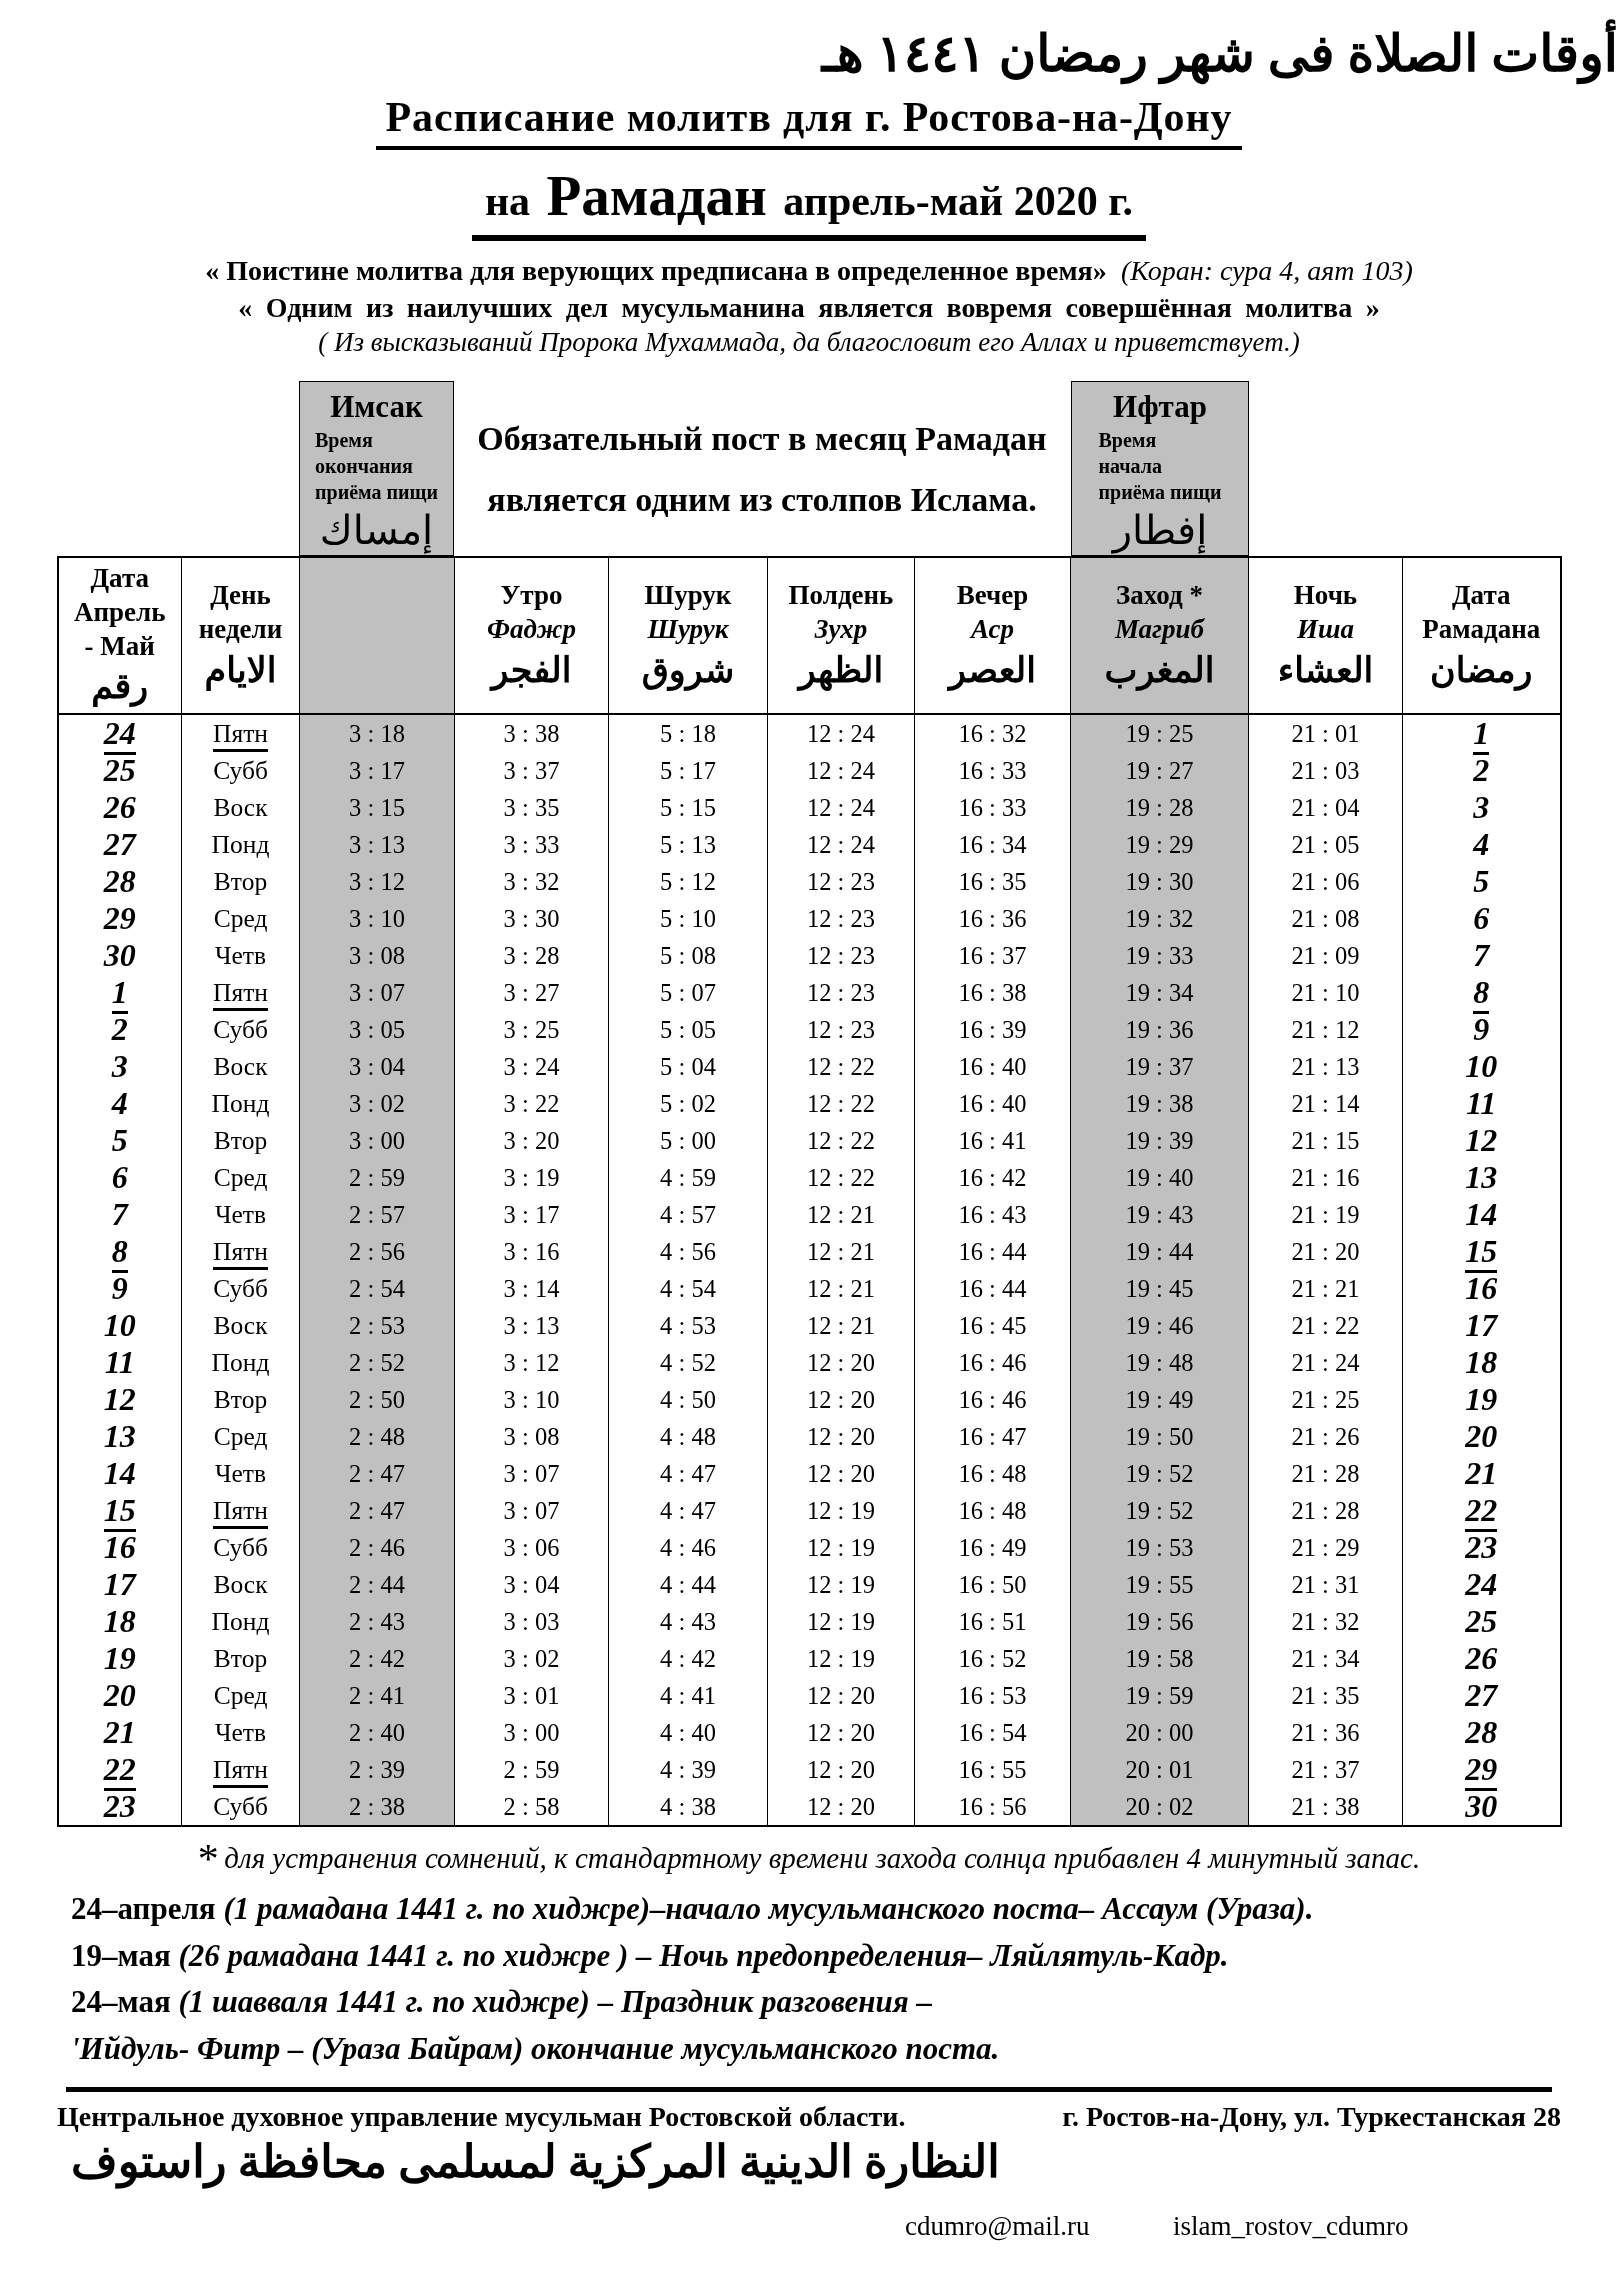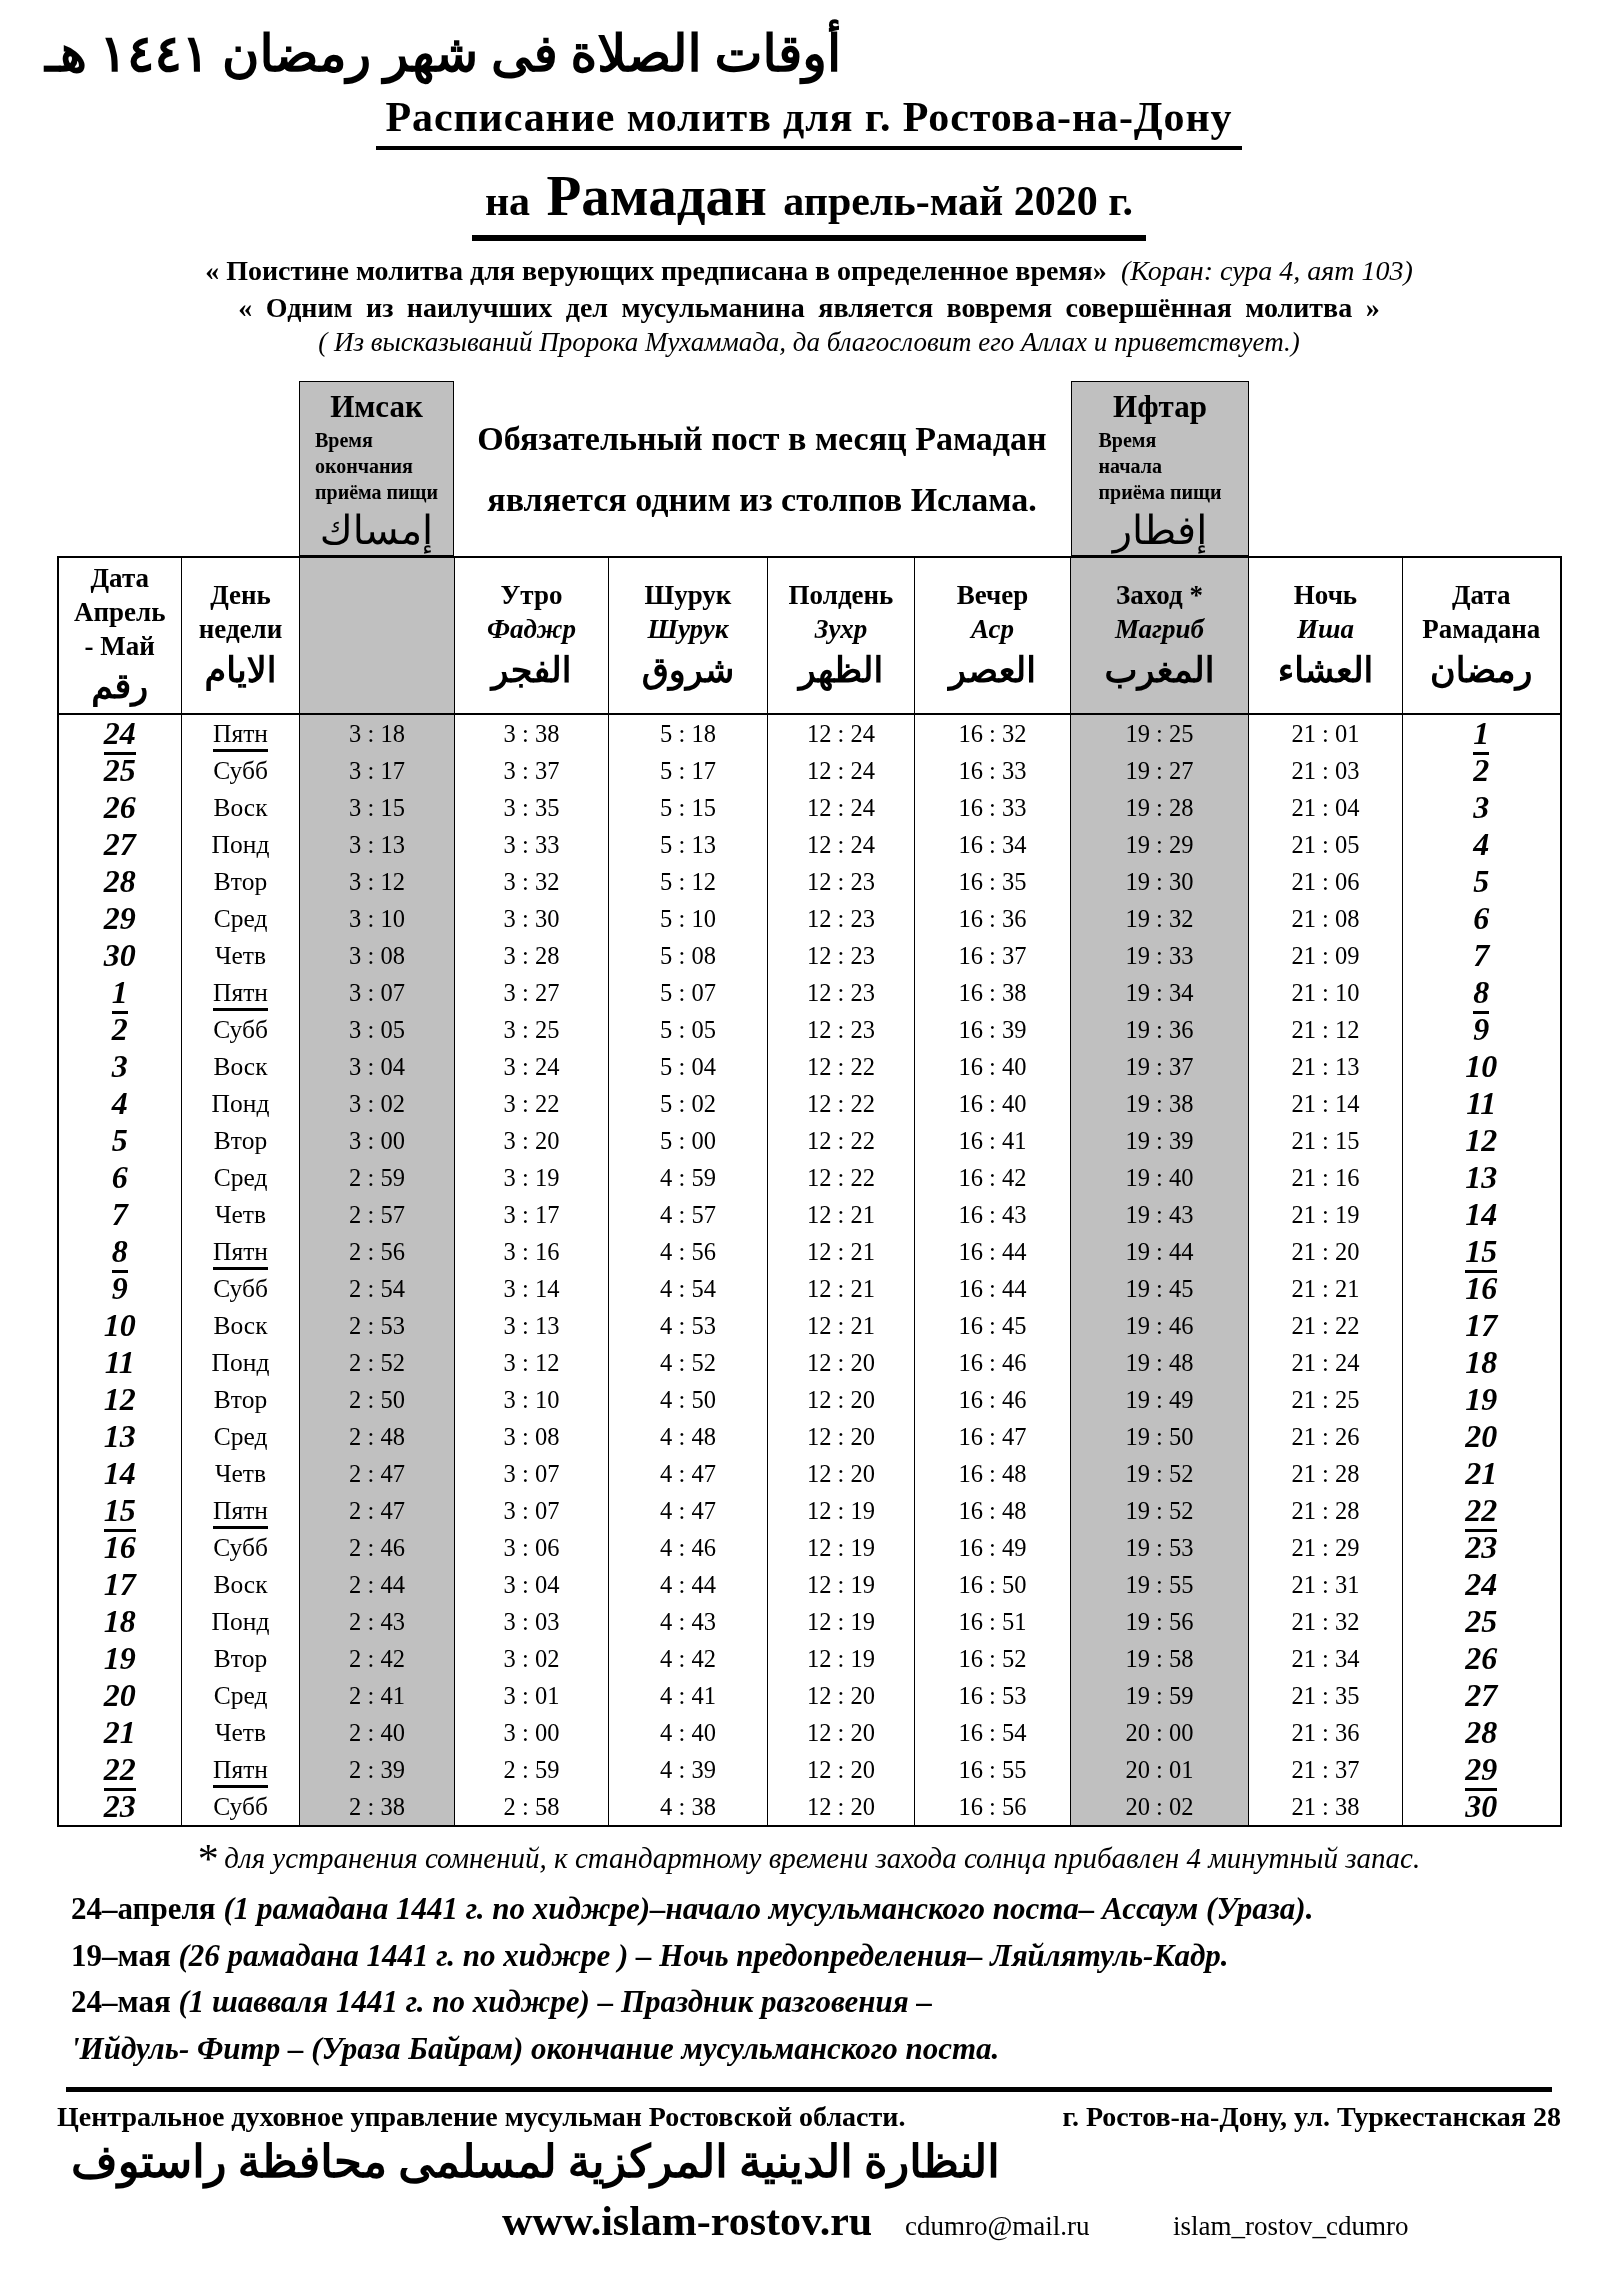--- a/index.html
+++ b/index.html
@@ -2,21 +2,21 @@
 <html style="font-size:14.5px"><head>
 <meta charset="utf-8">
 <style>
   html,body{margin:0;padding:0;background:#888;}
   .page{
     width:1618px;height:2295px;background:#ffffff;margin:0 auto;
     font-family:"Liberation Serif","DejaVu Serif",serif;color:#000;
     position:relative;overflow:hidden;box-sizing:border-box;padding-top:22px;
   }
   
-  .arabic-title{text-align:left;font-size:51px;line-height:65px;font-weight:bold;margin-left:45px;}
+  .arabic-title{text-align:right;font-size:51px;line-height:65px;font-weight:bold;margin-left:45px;}
   .title1-wrap{text-align:center;margin-top:5.5px;}
   .title1{display:inline-block;font-size:42px;font-weight:bold;border-bottom:4.5px solid #000;padding:0 9px 5.5px 9px;letter-spacing:0.9px;}
   .title2-wrap{text-align:center;margin-top:12.7px;}
   .title2{display:inline-block;border-bottom:6.4px solid #000;padding:0 12.7px 7.3px 12.7px;font-weight:bold;font-size:42px;}
   .title2 .emph{font-size:57px;margin:0 16.4px;}
   .quote1{text-align:center;margin-top:14.5px;font-size:28px;}
   .quote1 .q-bold{font-weight:bold;}
   .quote1 .q-ref{font-style:italic;margin-left:7.3px;}
   .quote2{text-align:center;margin-top:4.5px;font-size:28px;font-weight:bold;word-spacing:6.4px;}
   .quote3{text-align:center;margin-top:2.7px;font-size:27px;font-style:italic;}
@@ -543,19 +543,18 @@
   <hr class="sep">
 
   <div class="org-line">
     <span>Центральное  духовное  управление  мусульман  Ростовской  области.</span>
     <span>г. Ростов-на-Дону, ул. Туркестанская 28</span>
   </div>
 
   <div class="footer-arabic">النظارة الدينية المركزية لمسلمى محافظة راستوف</div>
 
   <div class="footer-links">
-    <span class="site">www.islam-rostov.ru</span>
     <span class="email">cdumro@mail.ru</span>
     <span class="social">islam_rostov_cdumro</span>
   </div>
 
 </div>
 
 
 </body></html>

